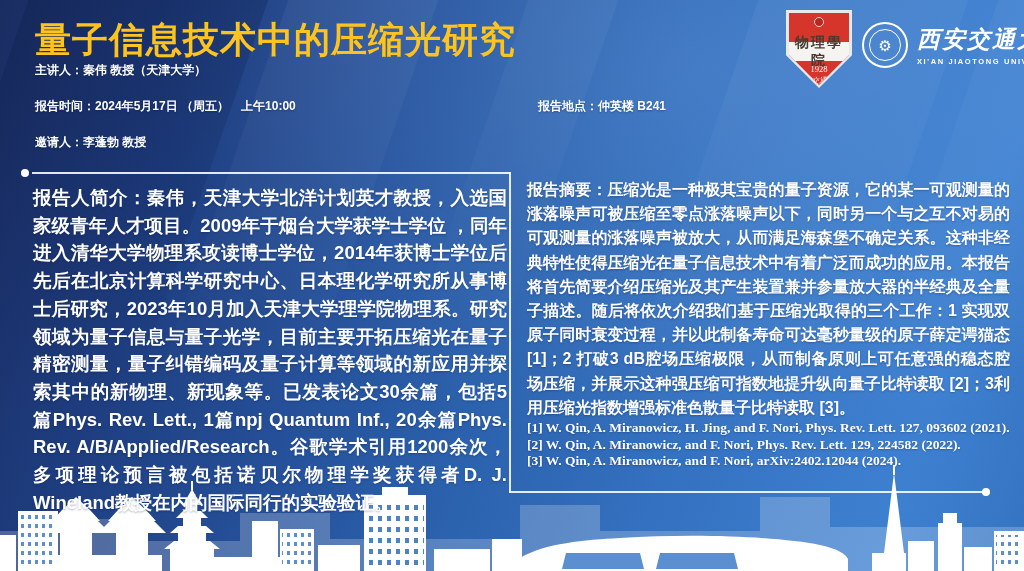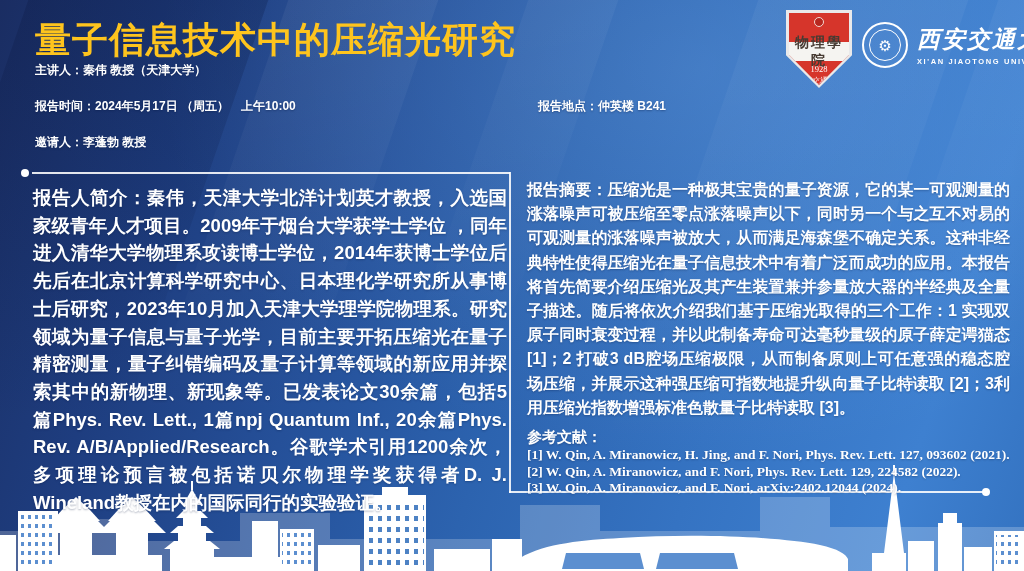--- a/index.html
+++ b/index.html
@@ -174,18 +174,17 @@
   <div class="rule rule-h1"></div>
   <div class="rule rule-v"></div>
   <div class="rule rule-h2"></div>
   <div class="rule-dot dot-l"></div>
   <div class="rule-dot dot-r"></div>
 
   <div class="bio">报告人简介：秦伟，天津大学北洋计划英才教授，入选国家级青年人才项目。2009年于烟台大学获学士学位 ，同年进入清华大学物理系攻读博士学位，2014年获博士学位后先后在北京计算科学研究中心、日本理化学研究所从事博士后研究，2023年10月加入天津大学理学院物理系。研究领域为量子信息与量子光学，目前主要开拓压缩光在量子精密测量，量子纠错编码及量子计算等领域的新应用并探索其中的新物理、新现象等。已发表论文30余篇，包括5篇Phys. Rev. Lett., 1篇npj Quantum Inf., 20余篇Phys. Rev. A/B/Applied/Research。谷歌学术引用1200余次，多项理论预言被包括诺贝尔物理学奖获得者D. J. Wineland教授在内的国际同行的实验验证。</div>
 
   <div class="abstract">
     <div>报告摘要：压缩光是一种极其宝贵的量子资源，它的某一可观测量的涨落噪声可被压缩至零点涨落噪声以下，同时另一个与之互不对易的可观测量的涨落噪声被放大，从而满足海森堡不确定关系。这种非经典特性使得压缩光在量子信息技术中有着广泛而成功的应用。本报告将首先简要介绍压缩光及其产生装置兼并参量放大器的半经典及全量子描述。随后将依次介绍我们基于压缩光取得的三个工作：1 实现双原子同时衰变过程，并以此制备寿命可达毫秒量级的原子薛定谔猫态 [1]；2 打破3 dB腔场压缩极限，从而制备原则上可任意强的稳态腔场压缩，并展示这种强压缩可指数地提升纵向量子比特读取 [2]；3利用压缩光指数增强标准色散量子比特读取 [3]。</div>
-    <div class="refs-heading">参考文献：</div>
     <div class="ref-line">[1] W. Qin, A. Miranowicz, H. Jing, and F. Nori, Phys. Rev. Lett. 127, 093602 (2021).</div>
     <div class="ref-line">[2] W. Qin, A. Miranowicz, and F. Nori, Phys. Rev. Lett. 129, 224582 (2022).</div>
     <div class="ref-line">[3] W. Qin, A. Miranowicz, and F. Nori, arXiv:2402.12044 (2024).</div>
   </div>
 </div>
 
 </body></html>

